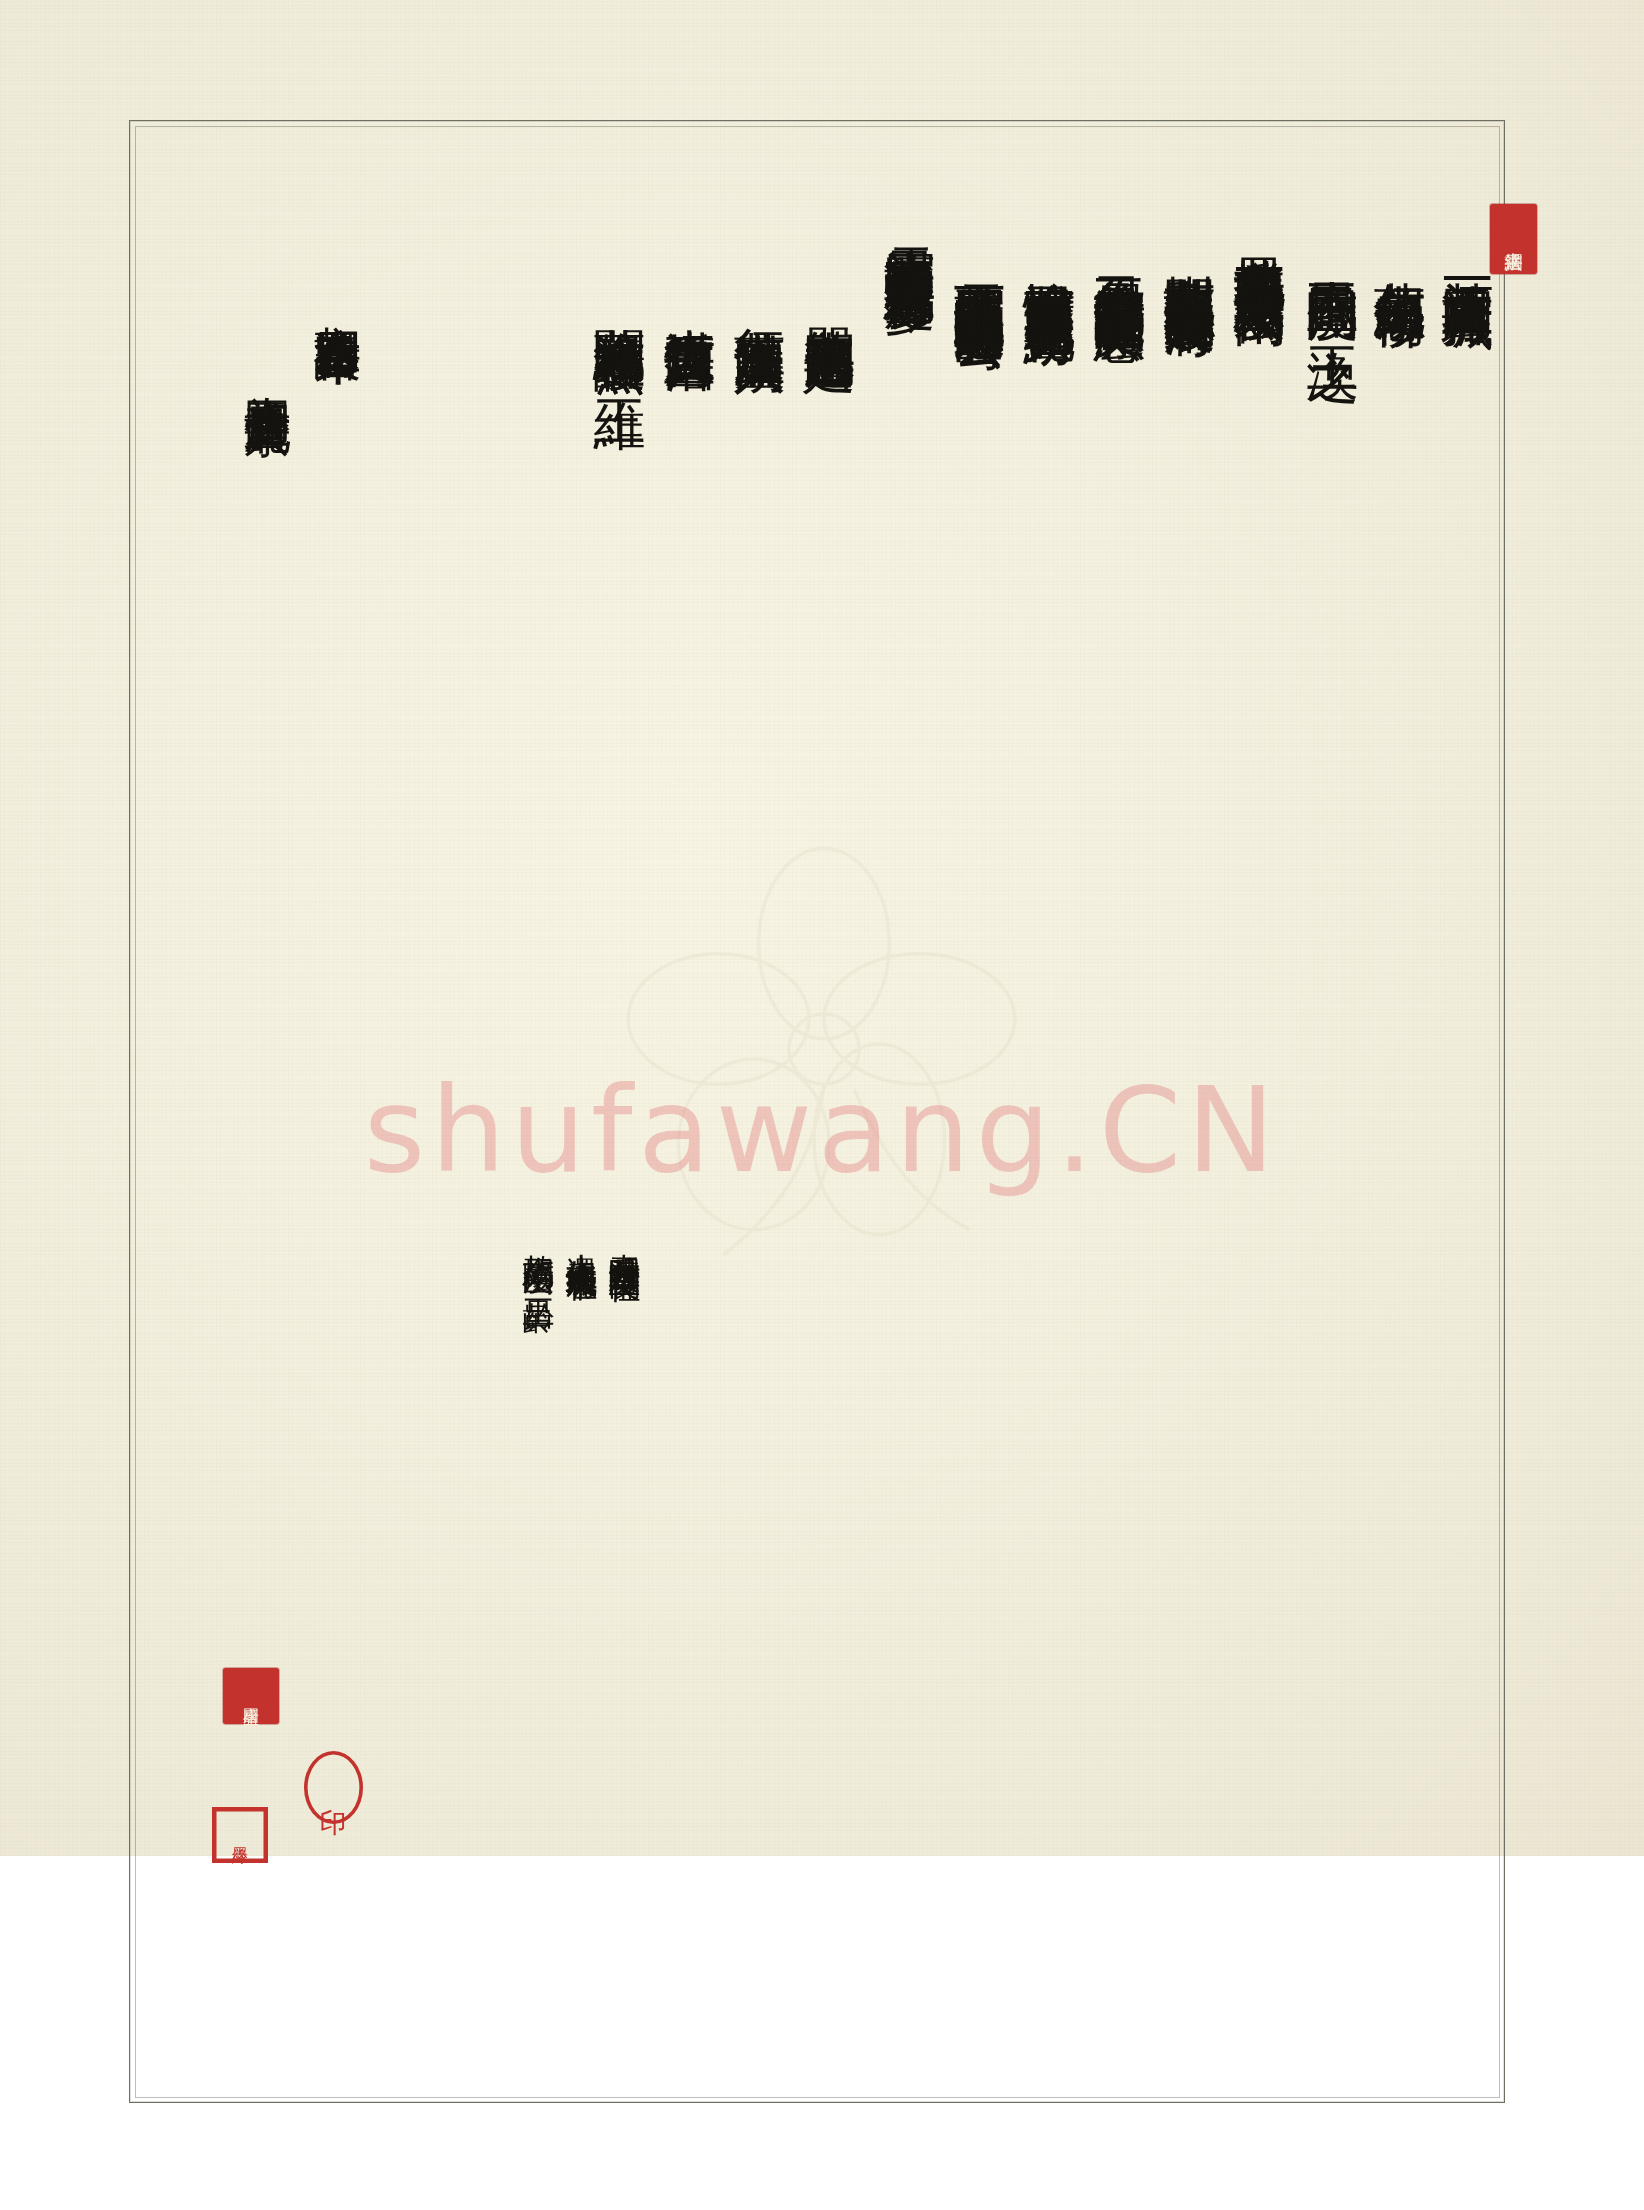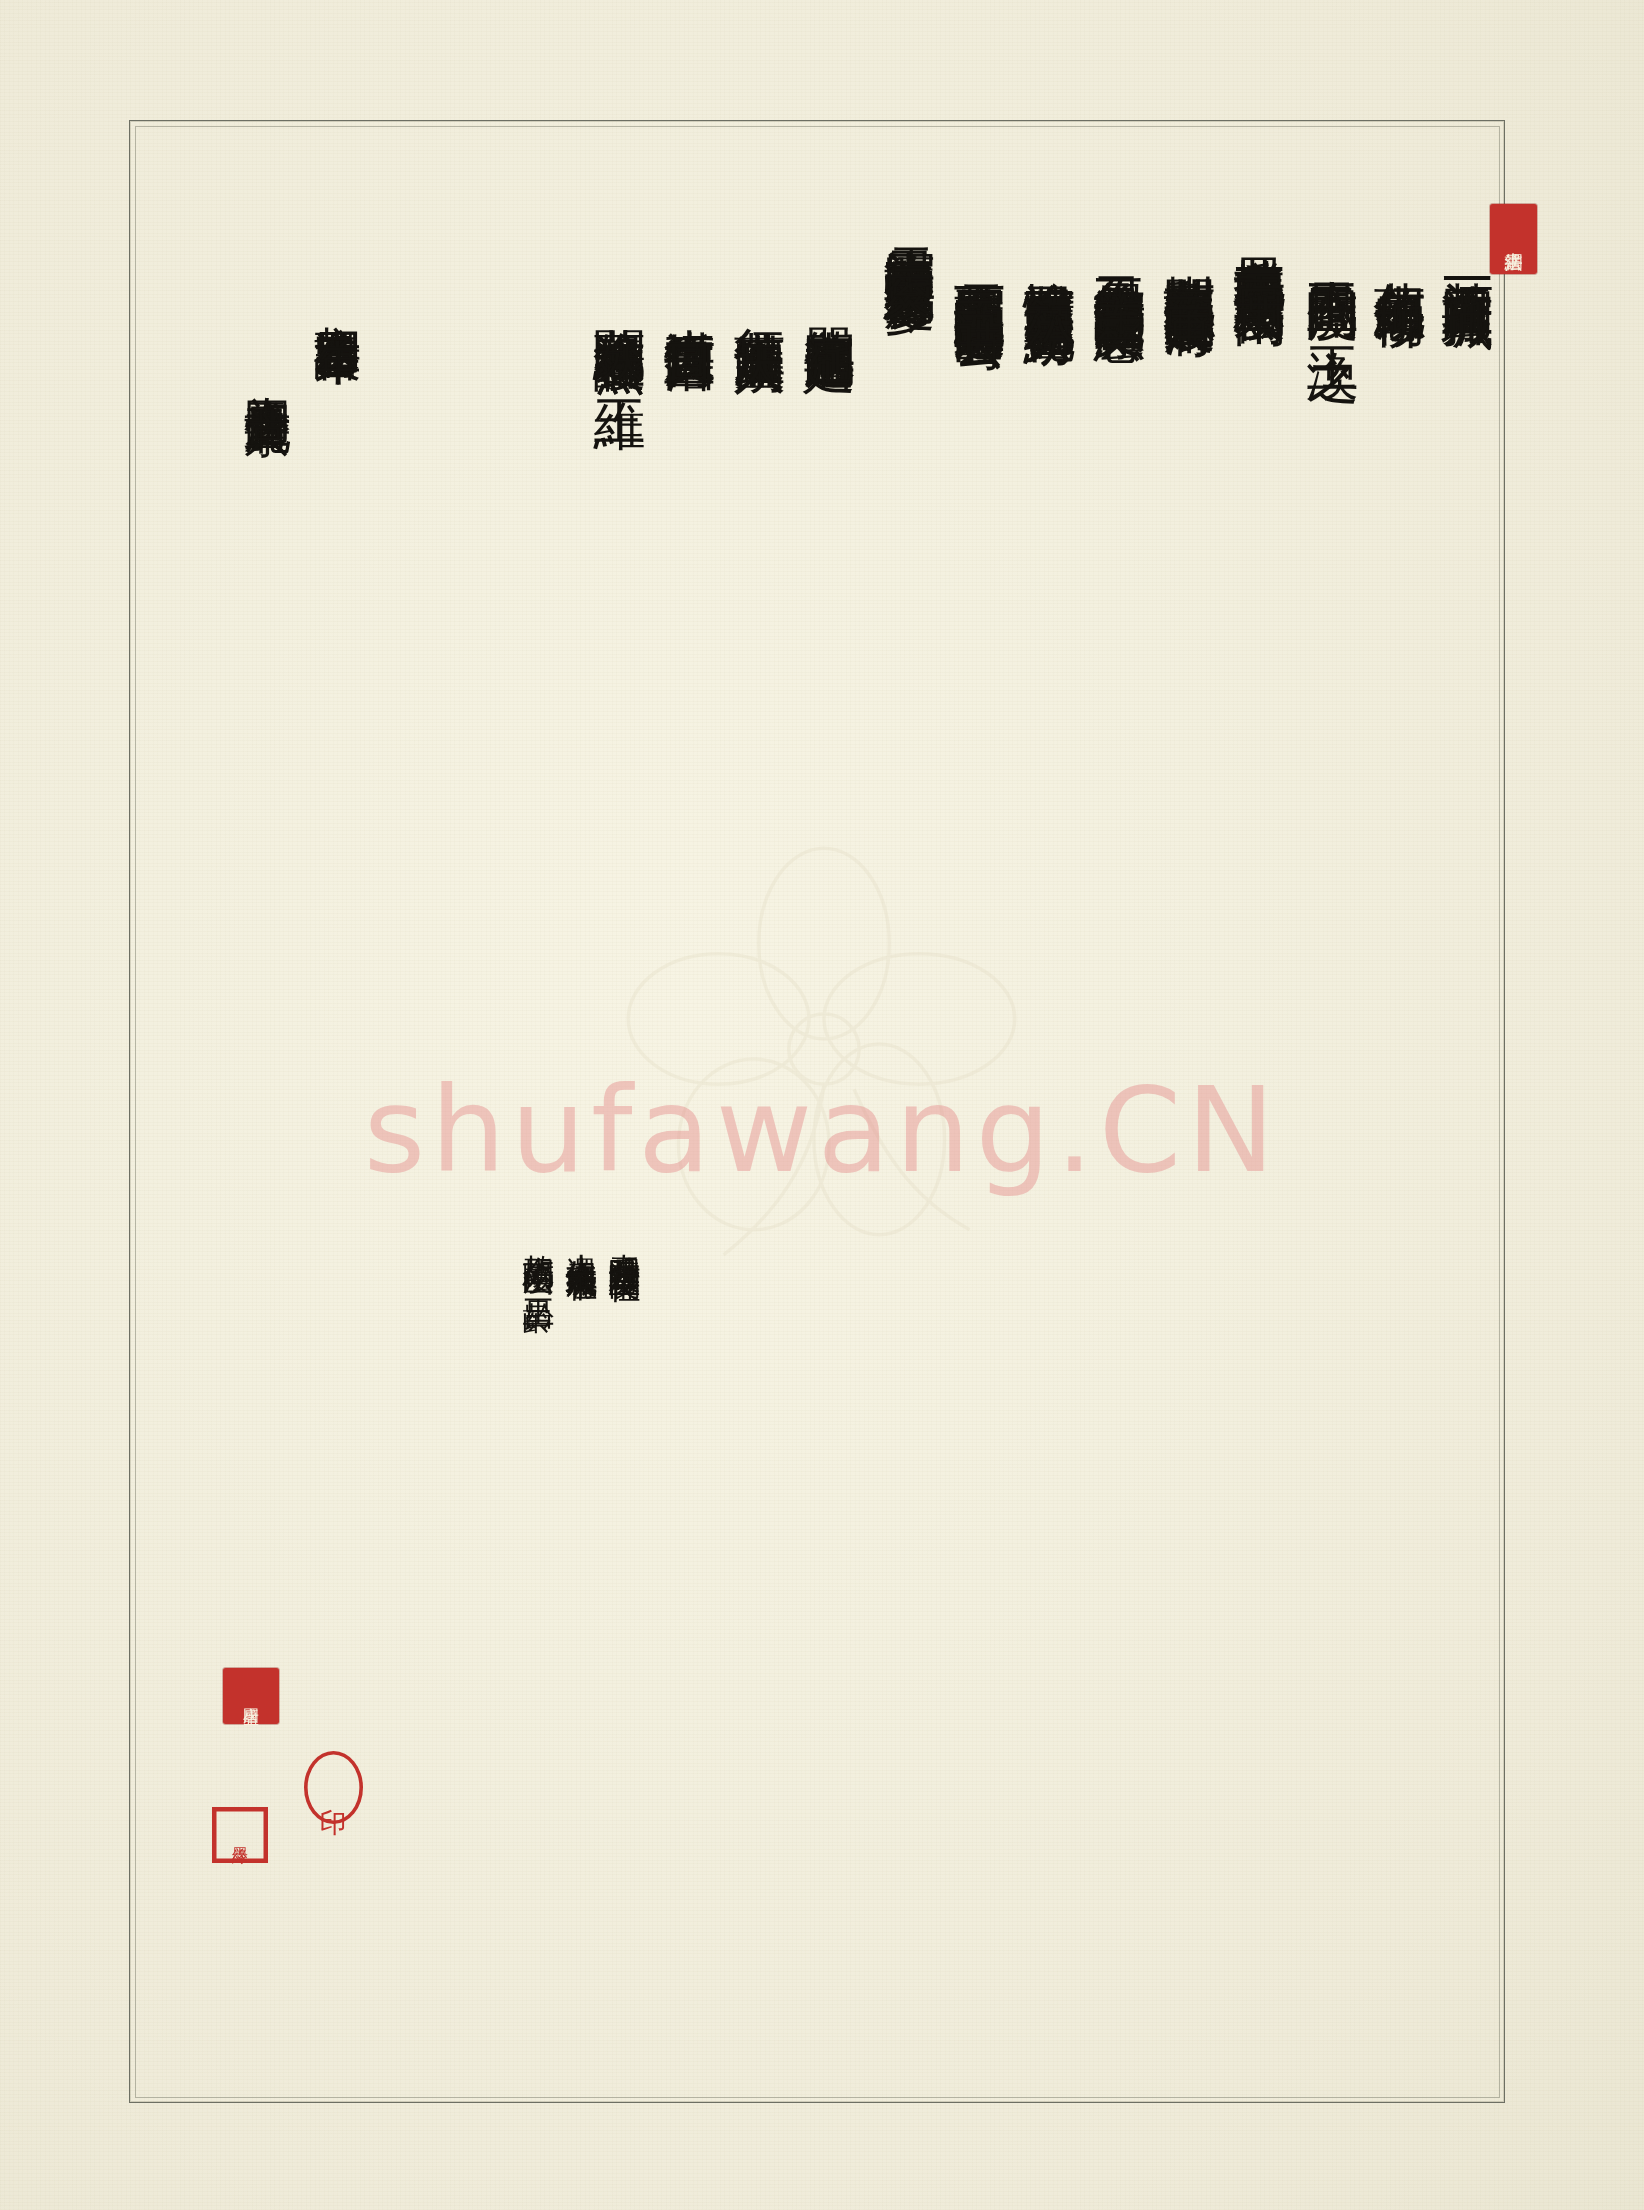--- a/index.html
+++ b/index.html
@@ -11,21 +11,21 @@
     width: 1644px;
     height: 2210px;
     overflow: hidden;
     font-family: "DejaVu Serif", serif;
   }
 
   
   #paper {
     position: relative;
     width: 1644px;
-    height: 2210px;
+    height: 1856px;
     background:
       radial-gradient(ellipse at 42% 46%, #f7f4e4 0%, #f3f0df 40%, #efebd9 75%, #eae6d2 100%);
   }
   
   #paper::before {
     content: "";
     position: absolute;
     inset: 0;
     background-image:
       repeating-linear-gradient(0deg, rgba(180,170,130,0.05) 0px, rgba(180,170,130,0.05) 0.9px, rgba(255,255,255,0) 0.9px, rgba(255,255,255,0) 3.6px),

